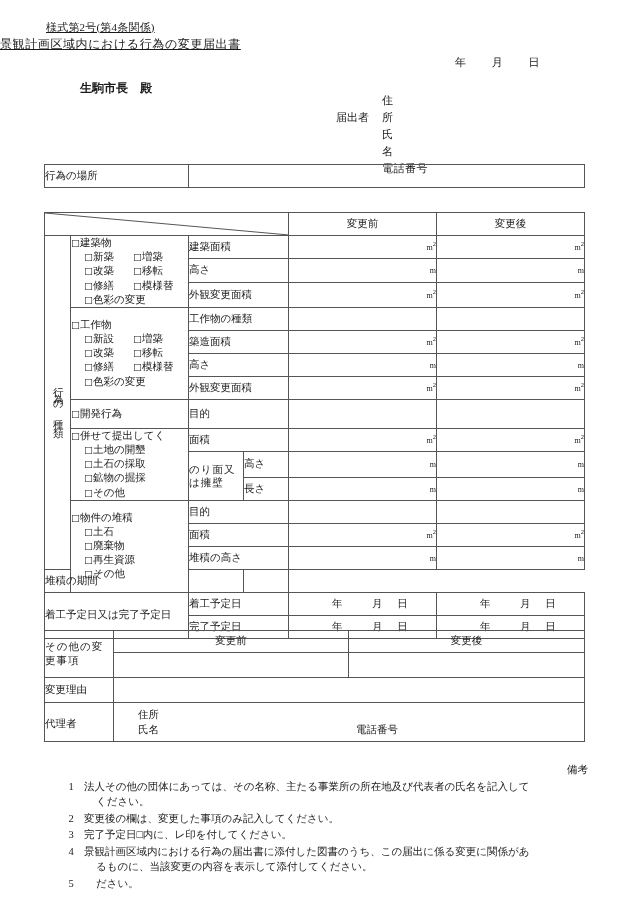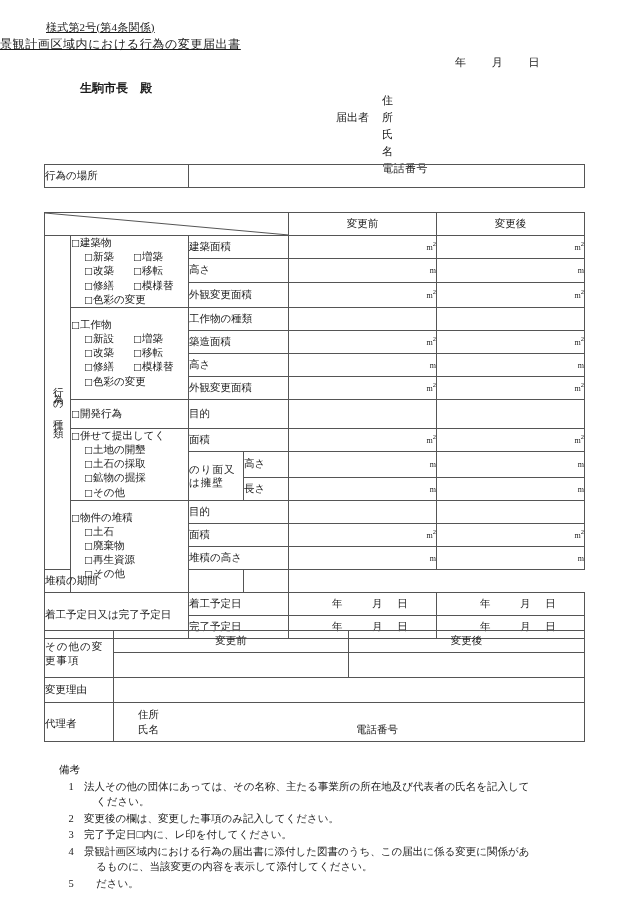--- a/index.html
+++ b/index.html
@@ -143,21 +143,21 @@
   .ymd .s2 { display: inline-block; width: 40px; }
 
   
   .notes {
     position: absolute;
     left: 58px; top: 762px;
     width: 530px;
     font-size: 10.5px;
     line-height: 15.5px;
   }
-  .notes-title { margin-left: 1px; }
+  .notes-title { margin-left: 1px; text-align: right; }
   .note-row {
     display: flex;
     margin-top: 1px;
   }
   .note-num {
     width: 26px;
     flex: 0 0 26px;
     text-align: center;
   }
   .note-txt { flex: 1 1 auto; }

